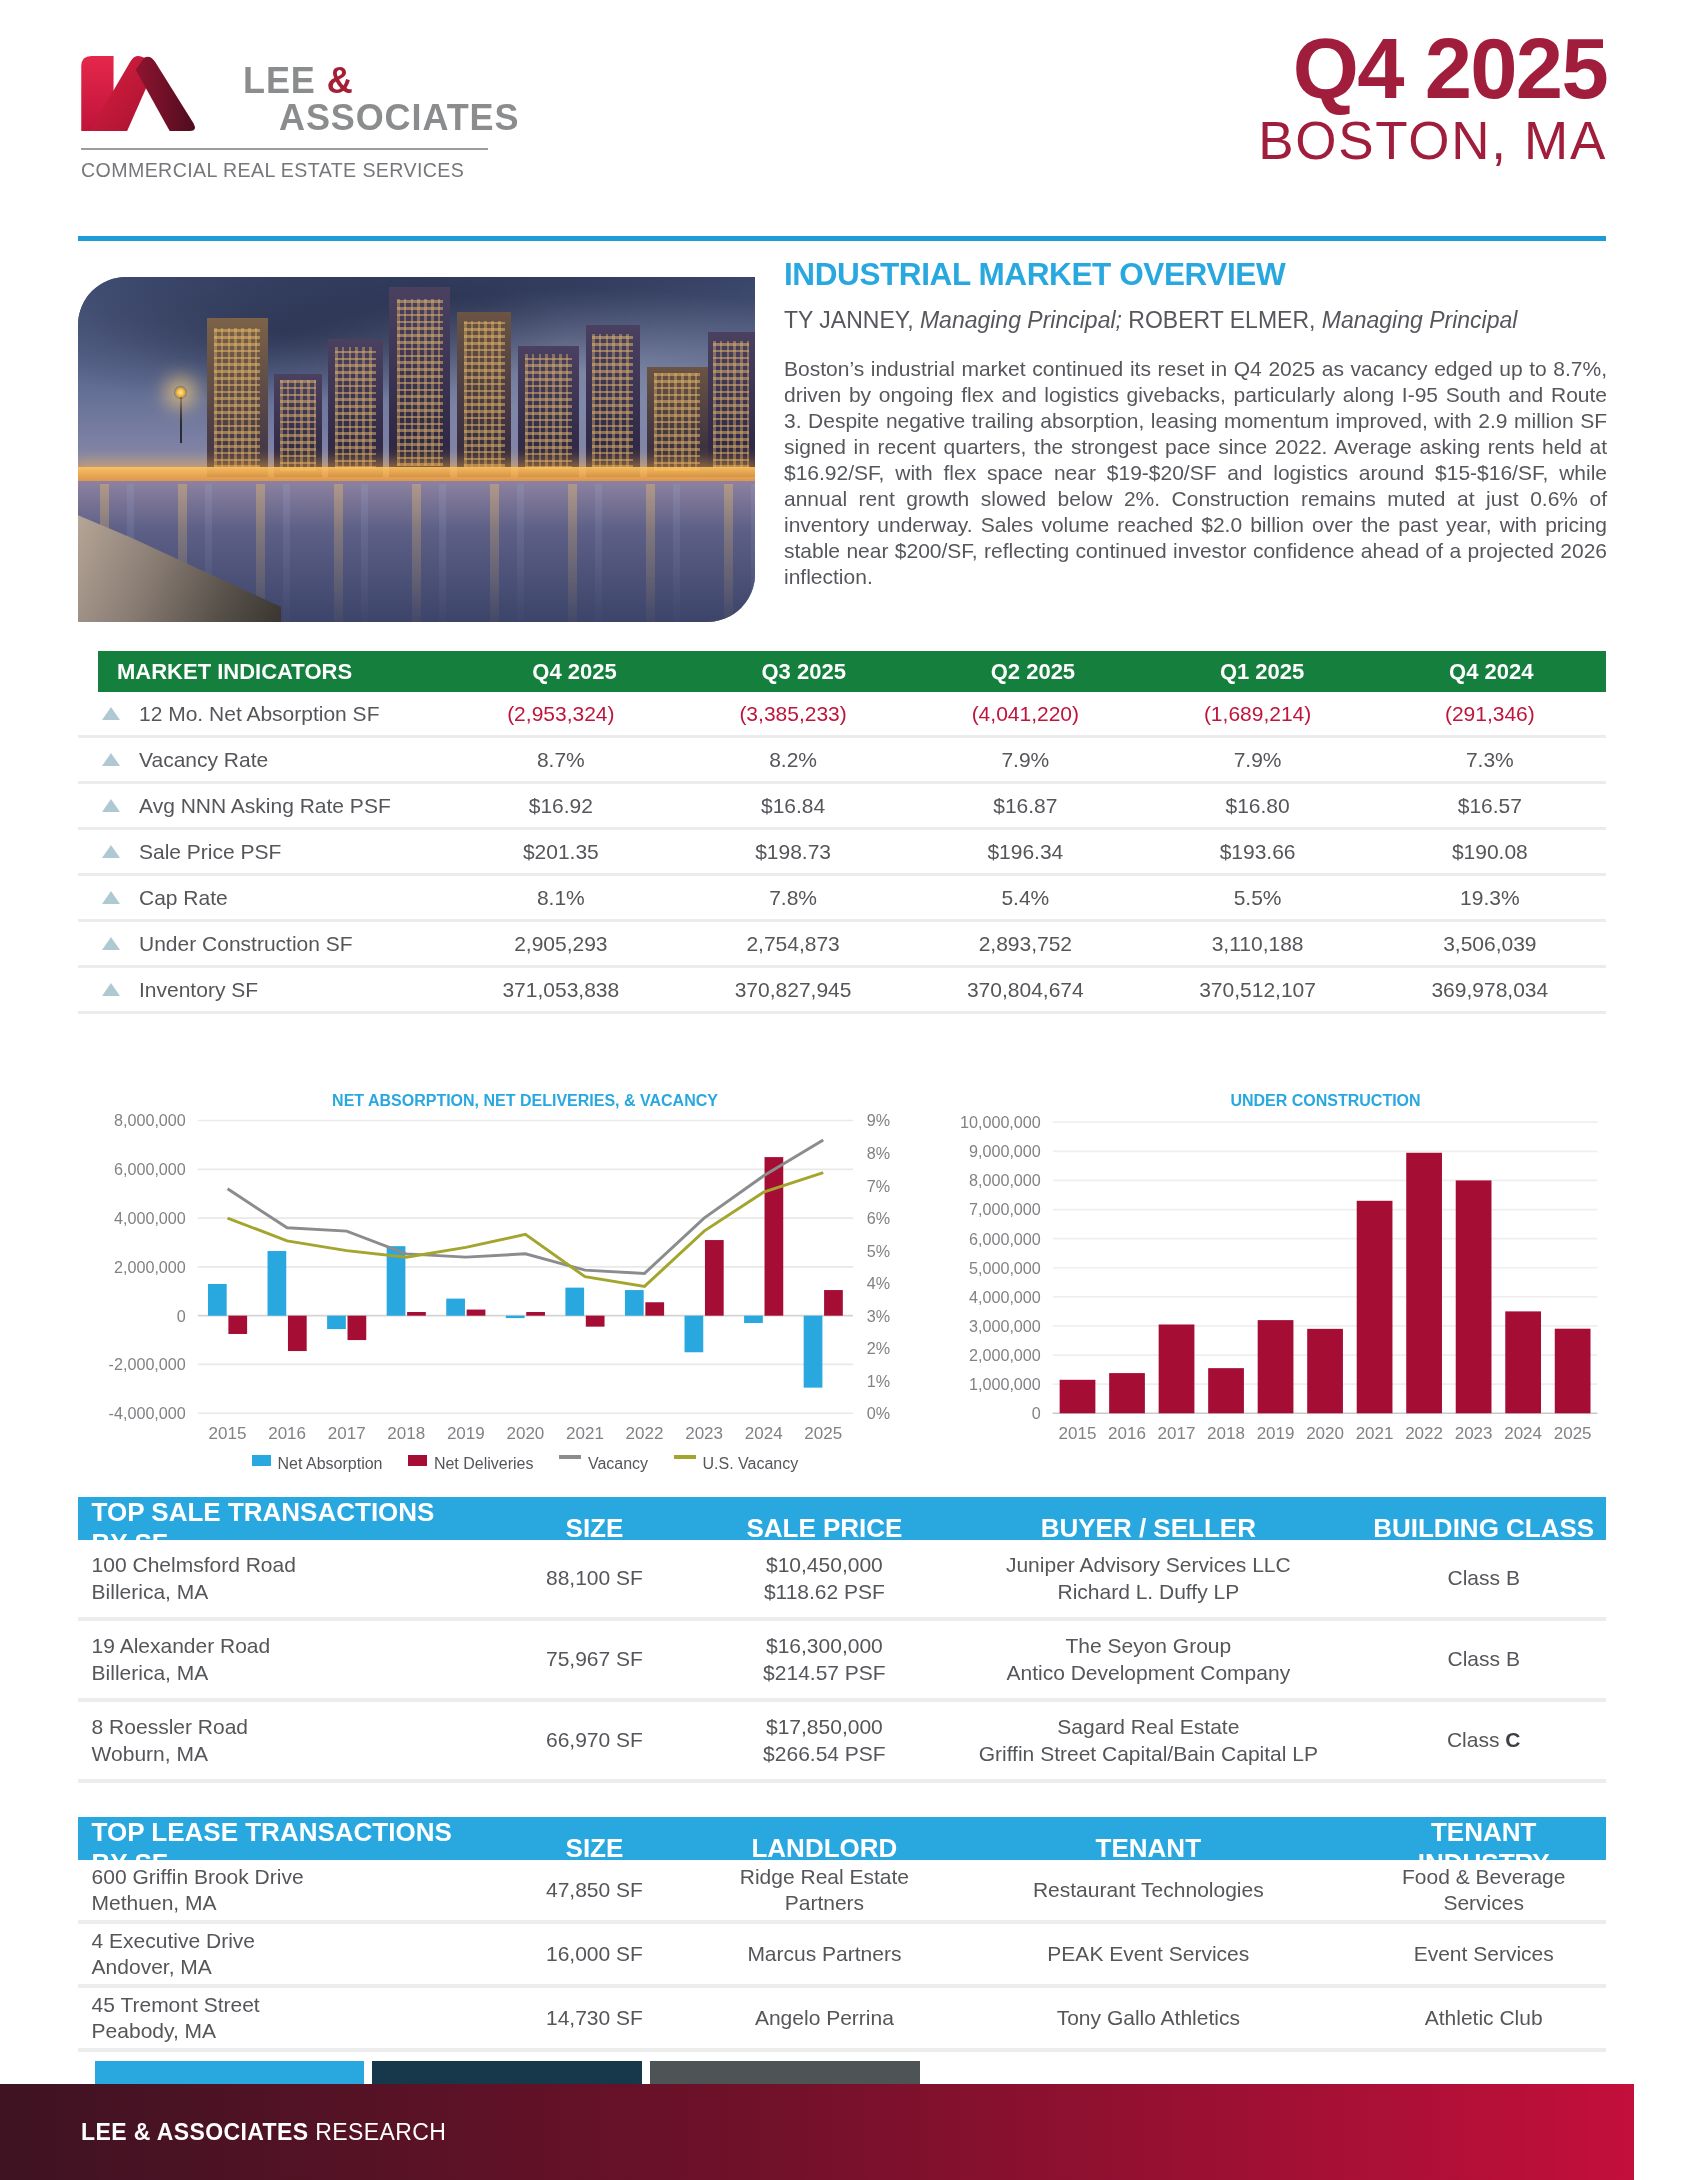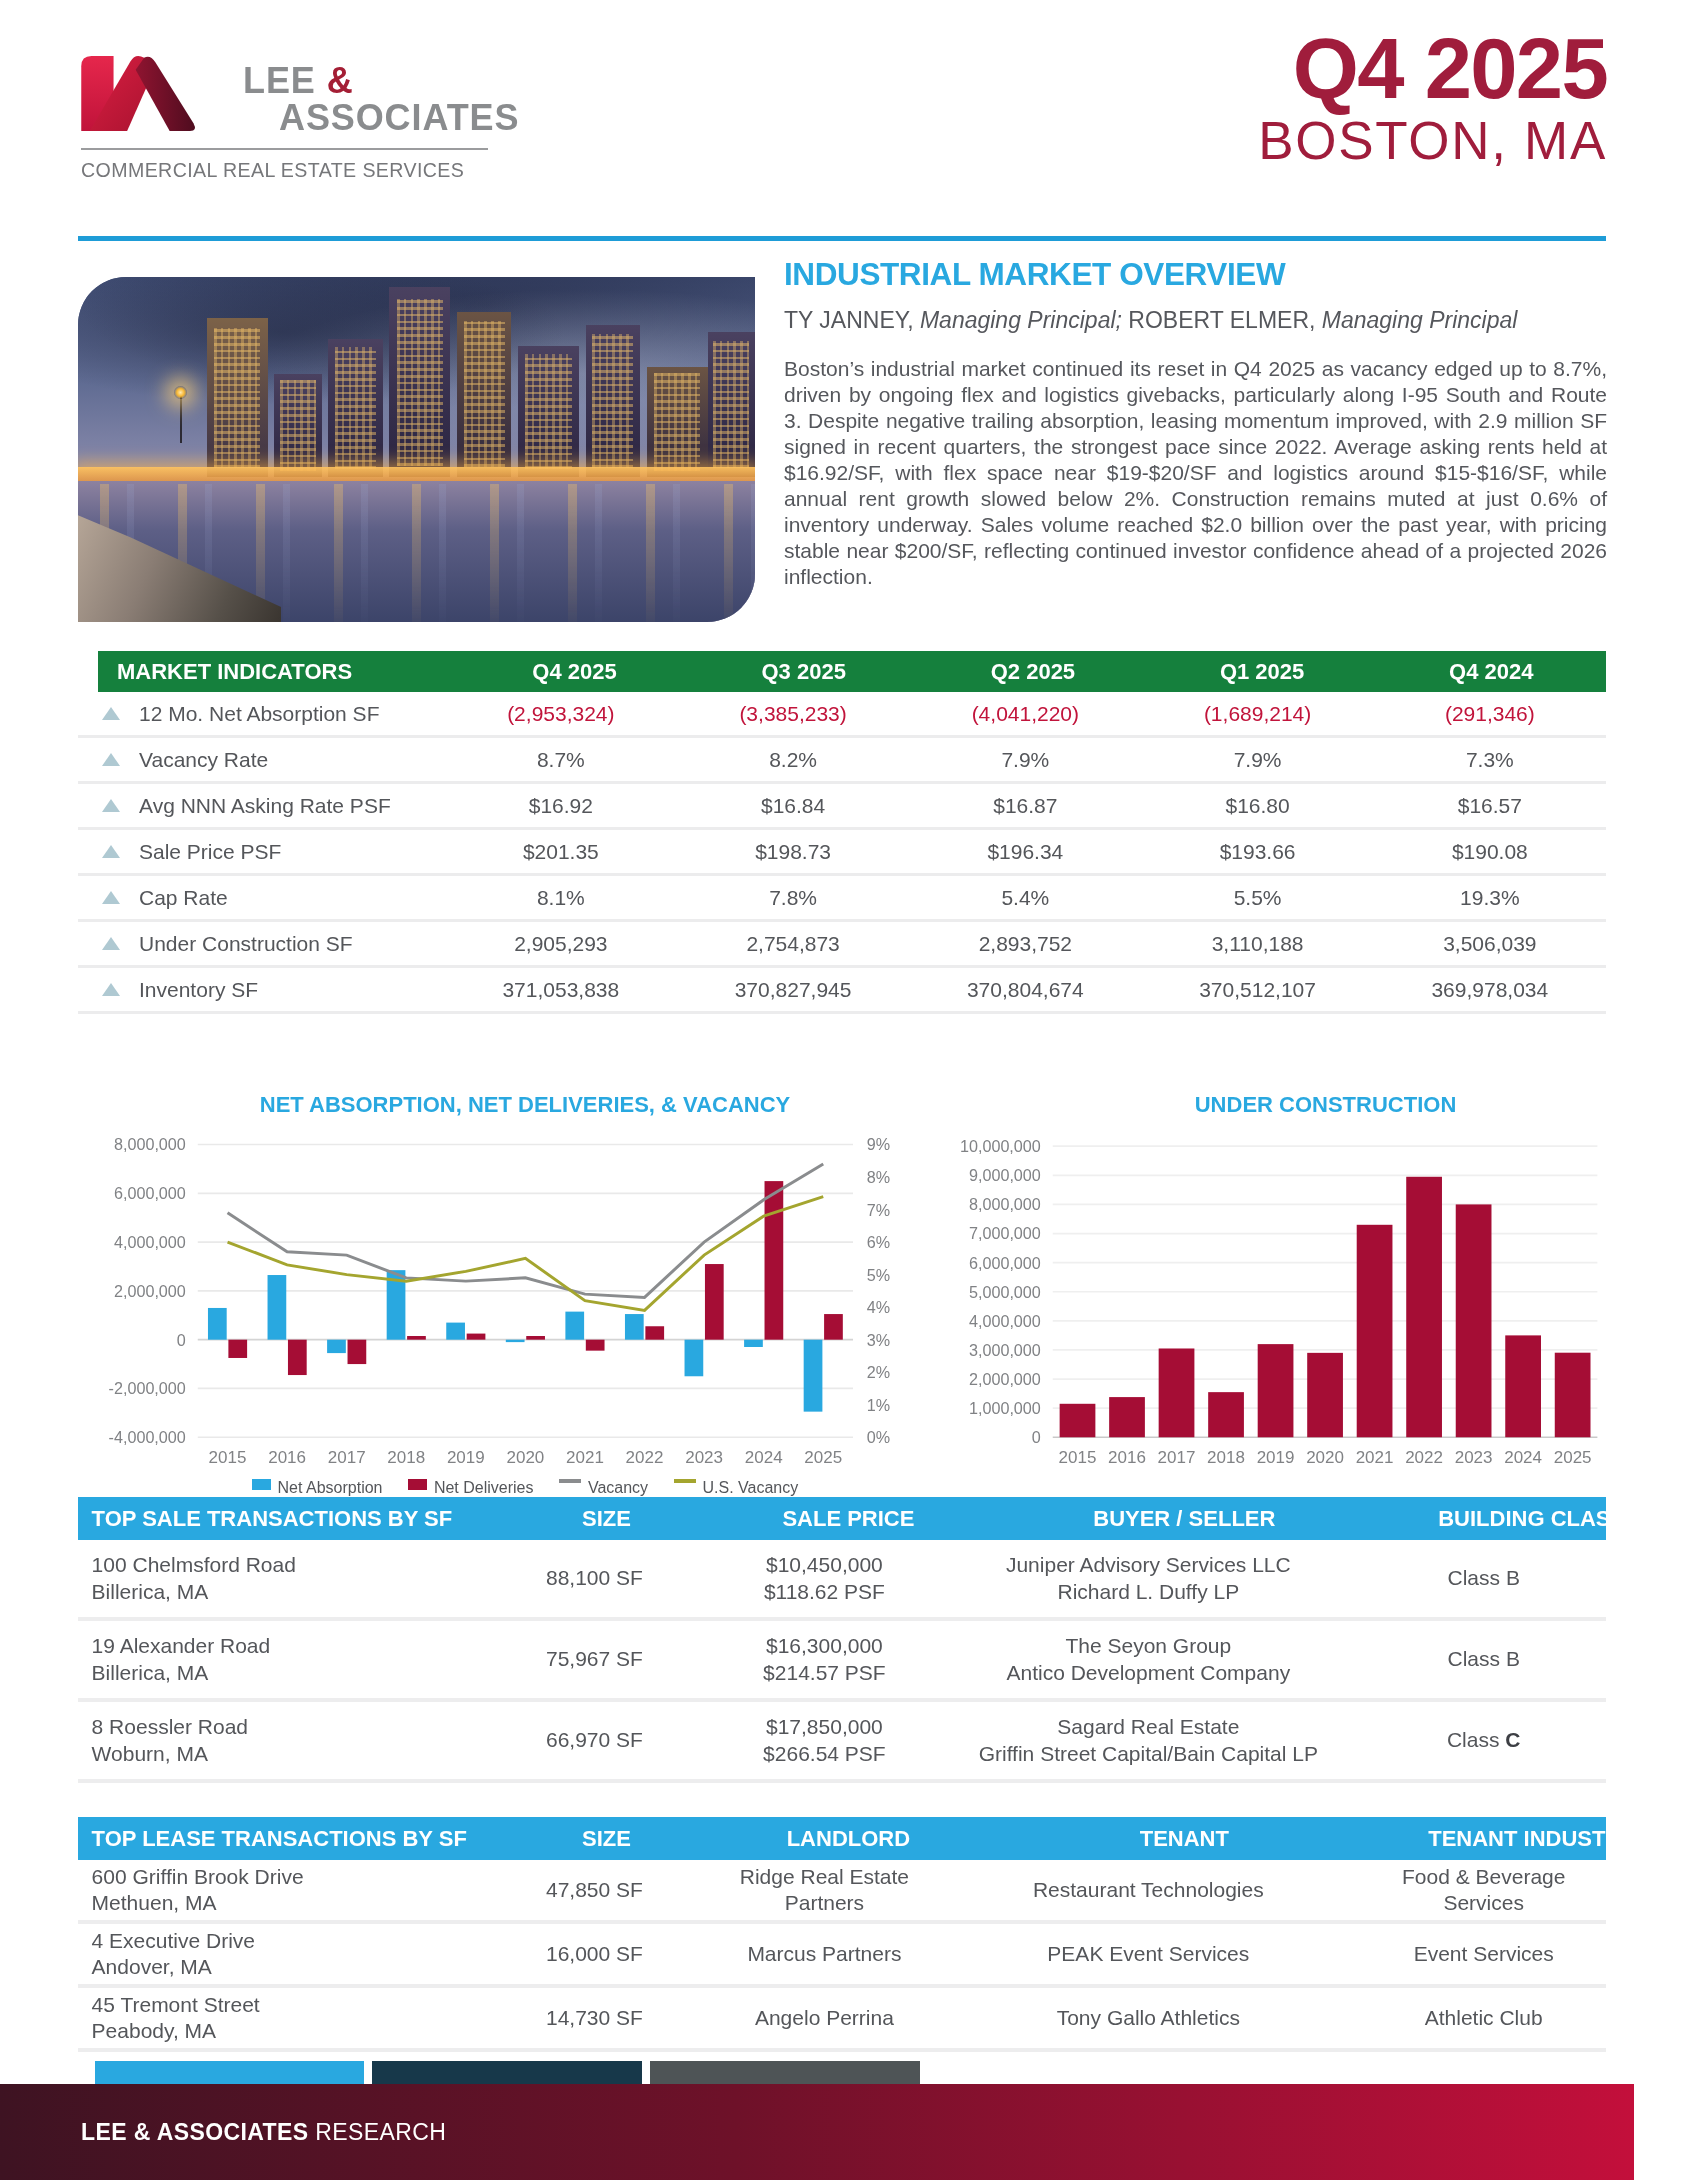--- a/index.html
+++ b/index.html
@@ -81,37 +81,37 @@
   .ind-label{display:flex;align-items:center;gap:19px;padding-left:24px;text-align:left;}
   .tri{width:0;height:0;border-left:9.4px solid transparent;border-right:9.4px solid transparent;
        border-bottom:13.6px solid #AFC9D2;display:inline-block;}
   .val{text-align:center;}
   .neg{color:#C1143B;}
 
   
   .chart{position:absolute;top:1092px;}
   .chart1{left:78px;width:825px;}
   .chart2{left:925px;width:681px;}
-  .chart-title{font-size:22px;font-weight:bold;color:#29A8E0;text-align:center;margin-bottom:18px;}
+  .chart-title{font-size:16px;font-weight:bold;color:#29A8E0;text-align:center;margin-bottom:2px;}
   .chart1 .chart-title{margin-left:119px;width:656px;}
   .chart2 .chart-title{margin-left:128px;width:545px;}
   svg text{font-family:"Liberation Sans", sans-serif;}
   .legend{display:flex;justify-content:center;align-items:center;gap:25.6px;margin-left:119px;width:656px;
           margin-top:3.4px;font-size:16px;color:#54565A;}
   .legend-item{display:flex;align-items:flex-start;}
   .chip{width:19px;height:11px;margin-right:6.8px;display:inline-block;}
   .chip-line{width:22px;height:3.4px;margin-right:6.8px;display:inline-block;}
 
   
   .deal-table{position:absolute;left:78px;width:1528px;}
   .sale-table{top:1497px;}
   .lease-table{top:1817px;}
   .deal-head{height:43px;background:#29A8E0;display:grid;
              grid-template-columns:26% 15.6% 14.5% 27.9% 16%;align-items:center;
-             color:#fff;font-weight:bold;font-size:22px;gap:12px;}
+             color:#fff;font-weight:bold;font-size:26px;}
   .deal-head .h-first{padding-left:13.6px;text-align:left;}
   .deal-head div{text-align:center;}
   .deal-row{display:grid;grid-template-columns:26% 15.6% 14.5% 27.9% 16%;align-items:center;
             border-bottom:4.3px solid #EDEDEE;font-size:21px;color:#54565A;background:#fff;}
   .sale-table .deal-row{height:77px;}
   .lease-table .deal-row{height:60px;}
   .cell-left{text-align:left;padding-left:13.6px;line-height:26.4px;}
   .cell-center{text-align:center;line-height:26.4px;}
   .bold-letter{font-weight:bold;color:#3d3f44;}
 

